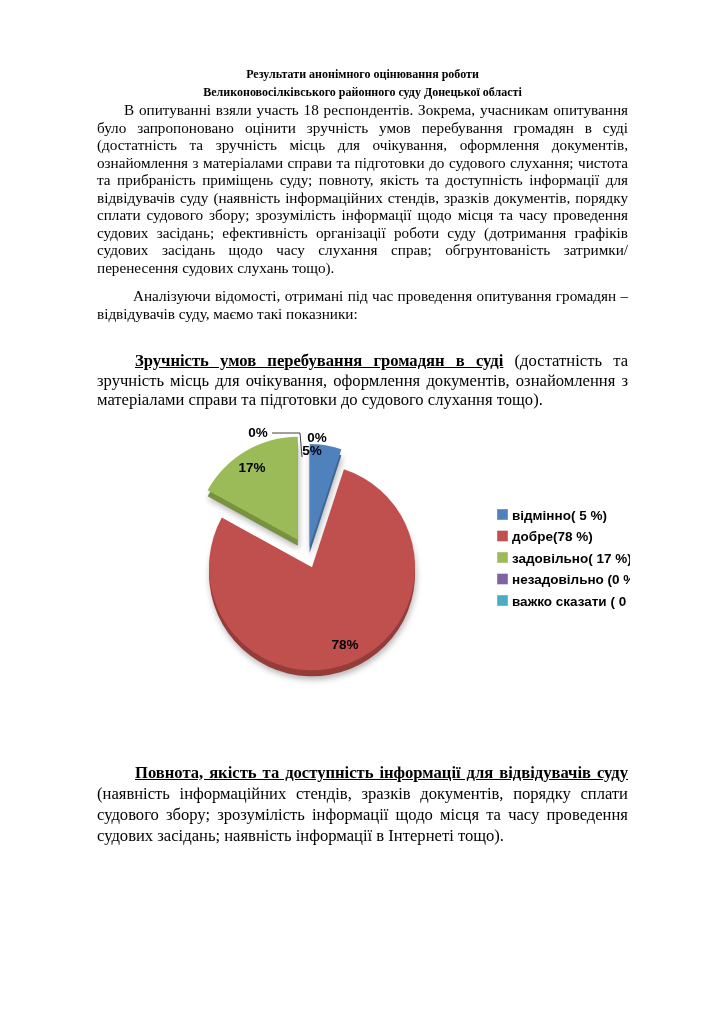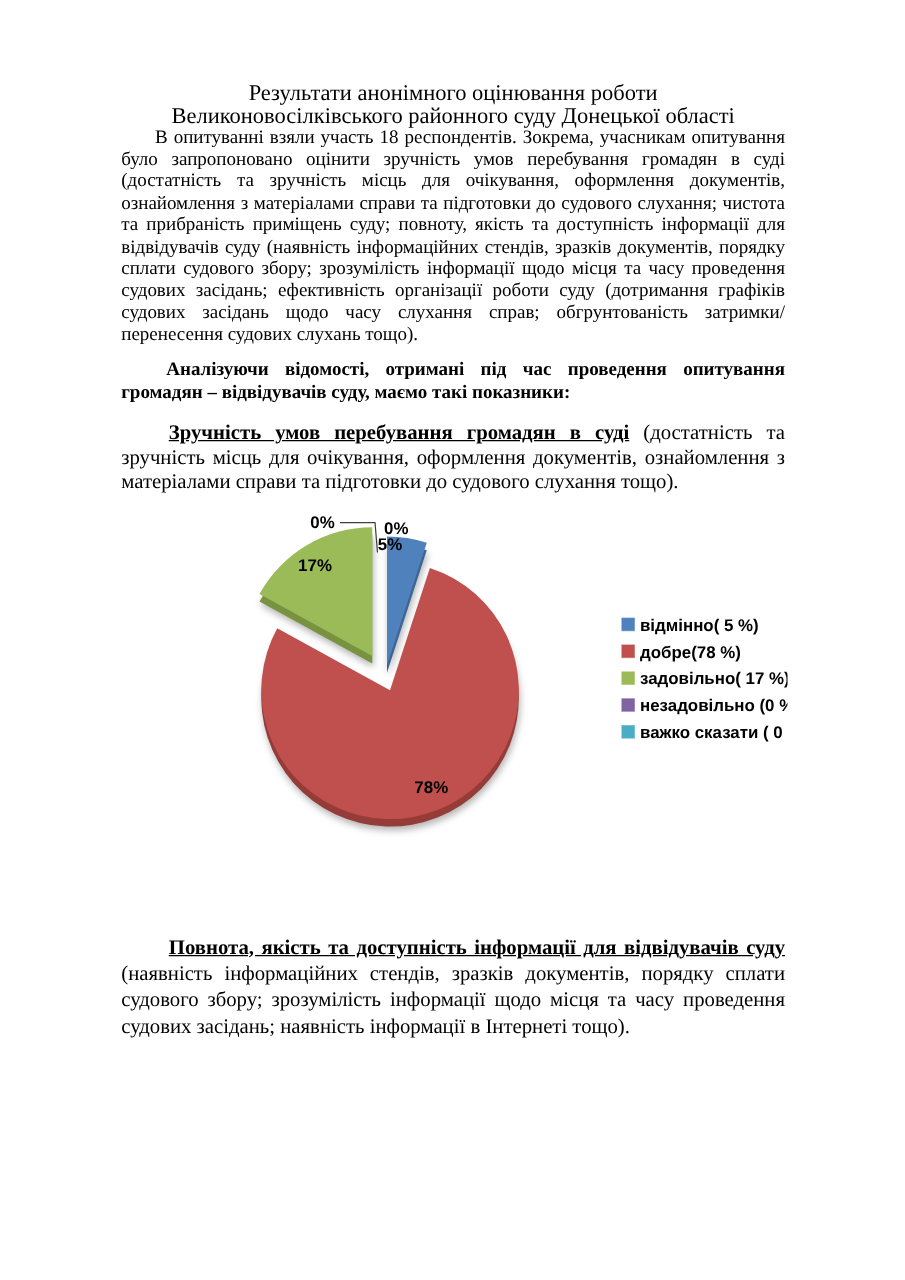--- a/index.html
+++ b/index.html
@@ -2,25 +2,25 @@
 <html><head>
 <meta charset="utf-8">
 <style>
   html,body{margin:0;padding:0;}
   body{
     width:724px;height:1024px;background:#ffffff;color:#000;
     font-family:"Liberation Serif",serif;position:relative;overflow:hidden;
   }
   .page{position:absolute;inset:0;background:#fff;}
   .doc{position:absolute;left:97px;top:66px;width:531px;}
-  .title{text-align:center;font-weight:normal;font-size:18px;line-height:17.5px;}
+  .title{text-align:center;font-weight:bold;font-size:12px;line-height:17.5px;}
   p{margin:0;}
   p.body{font-size:15.2px;line-height:17.5px;text-align:justify;text-indent:27px;}
-  p.analysis{margin-top:11px;text-indent:36px;font-weight:bold;}
-  p.heading{margin-top:14px;font-size:16.6px;line-height:19.5px;text-align:justify;text-indent:38px;}
+  p.analysis{margin-top:11px;text-indent:36px;}
+  p.heading{margin-top:29px;font-size:16.6px;line-height:19.5px;text-align:justify;text-indent:38px;}
   p.section2{margin-top:36px;line-height:21px;}
   .emph{font-weight:bold;text-decoration:underline;}
   figure.chart{margin:14px 0 0 -7px;padding:0;width:540px;height:302px;}
   .pct{font:bold 13.5px "Liberation Sans",sans-serif;fill:#000;text-anchor:middle;}
   .legend-text{font:600 13.5px "Liberation Sans",sans-serif;fill:#000;}
   .pie-ext{filter:drop-shadow(1px 3px 3px rgba(0,0,0,0.30));}
 </style>
 </head>
 <body>
 

